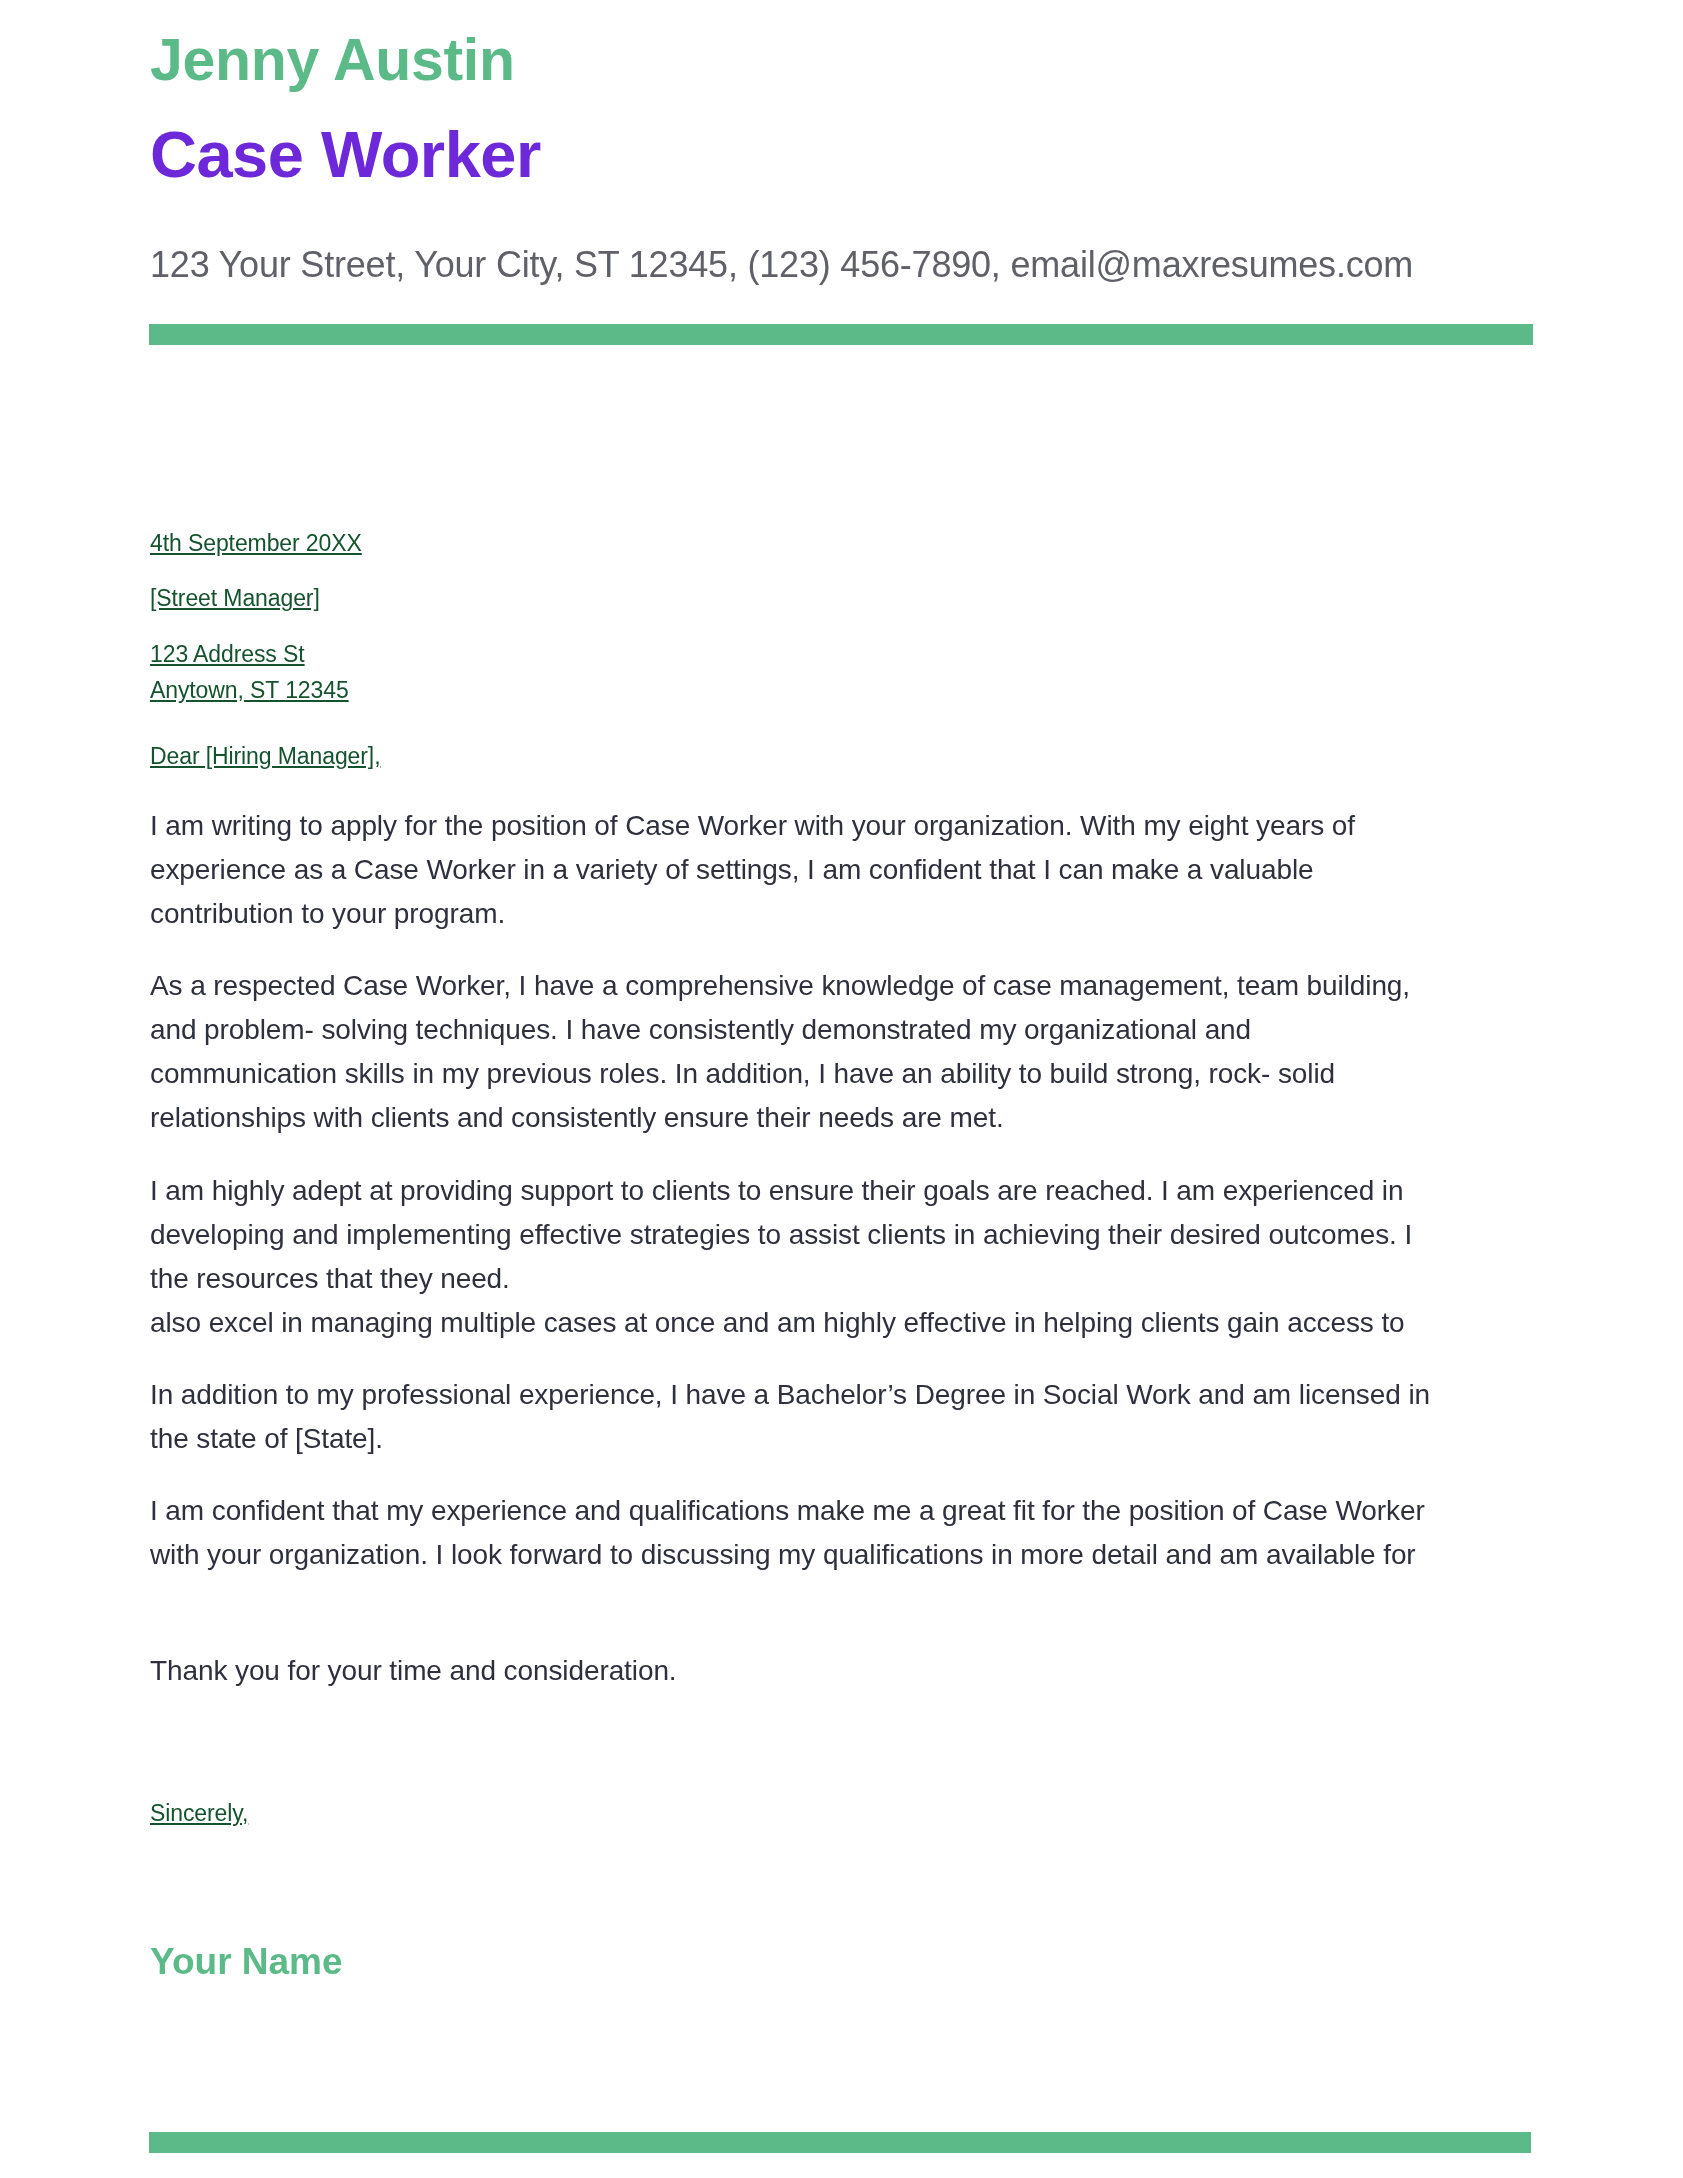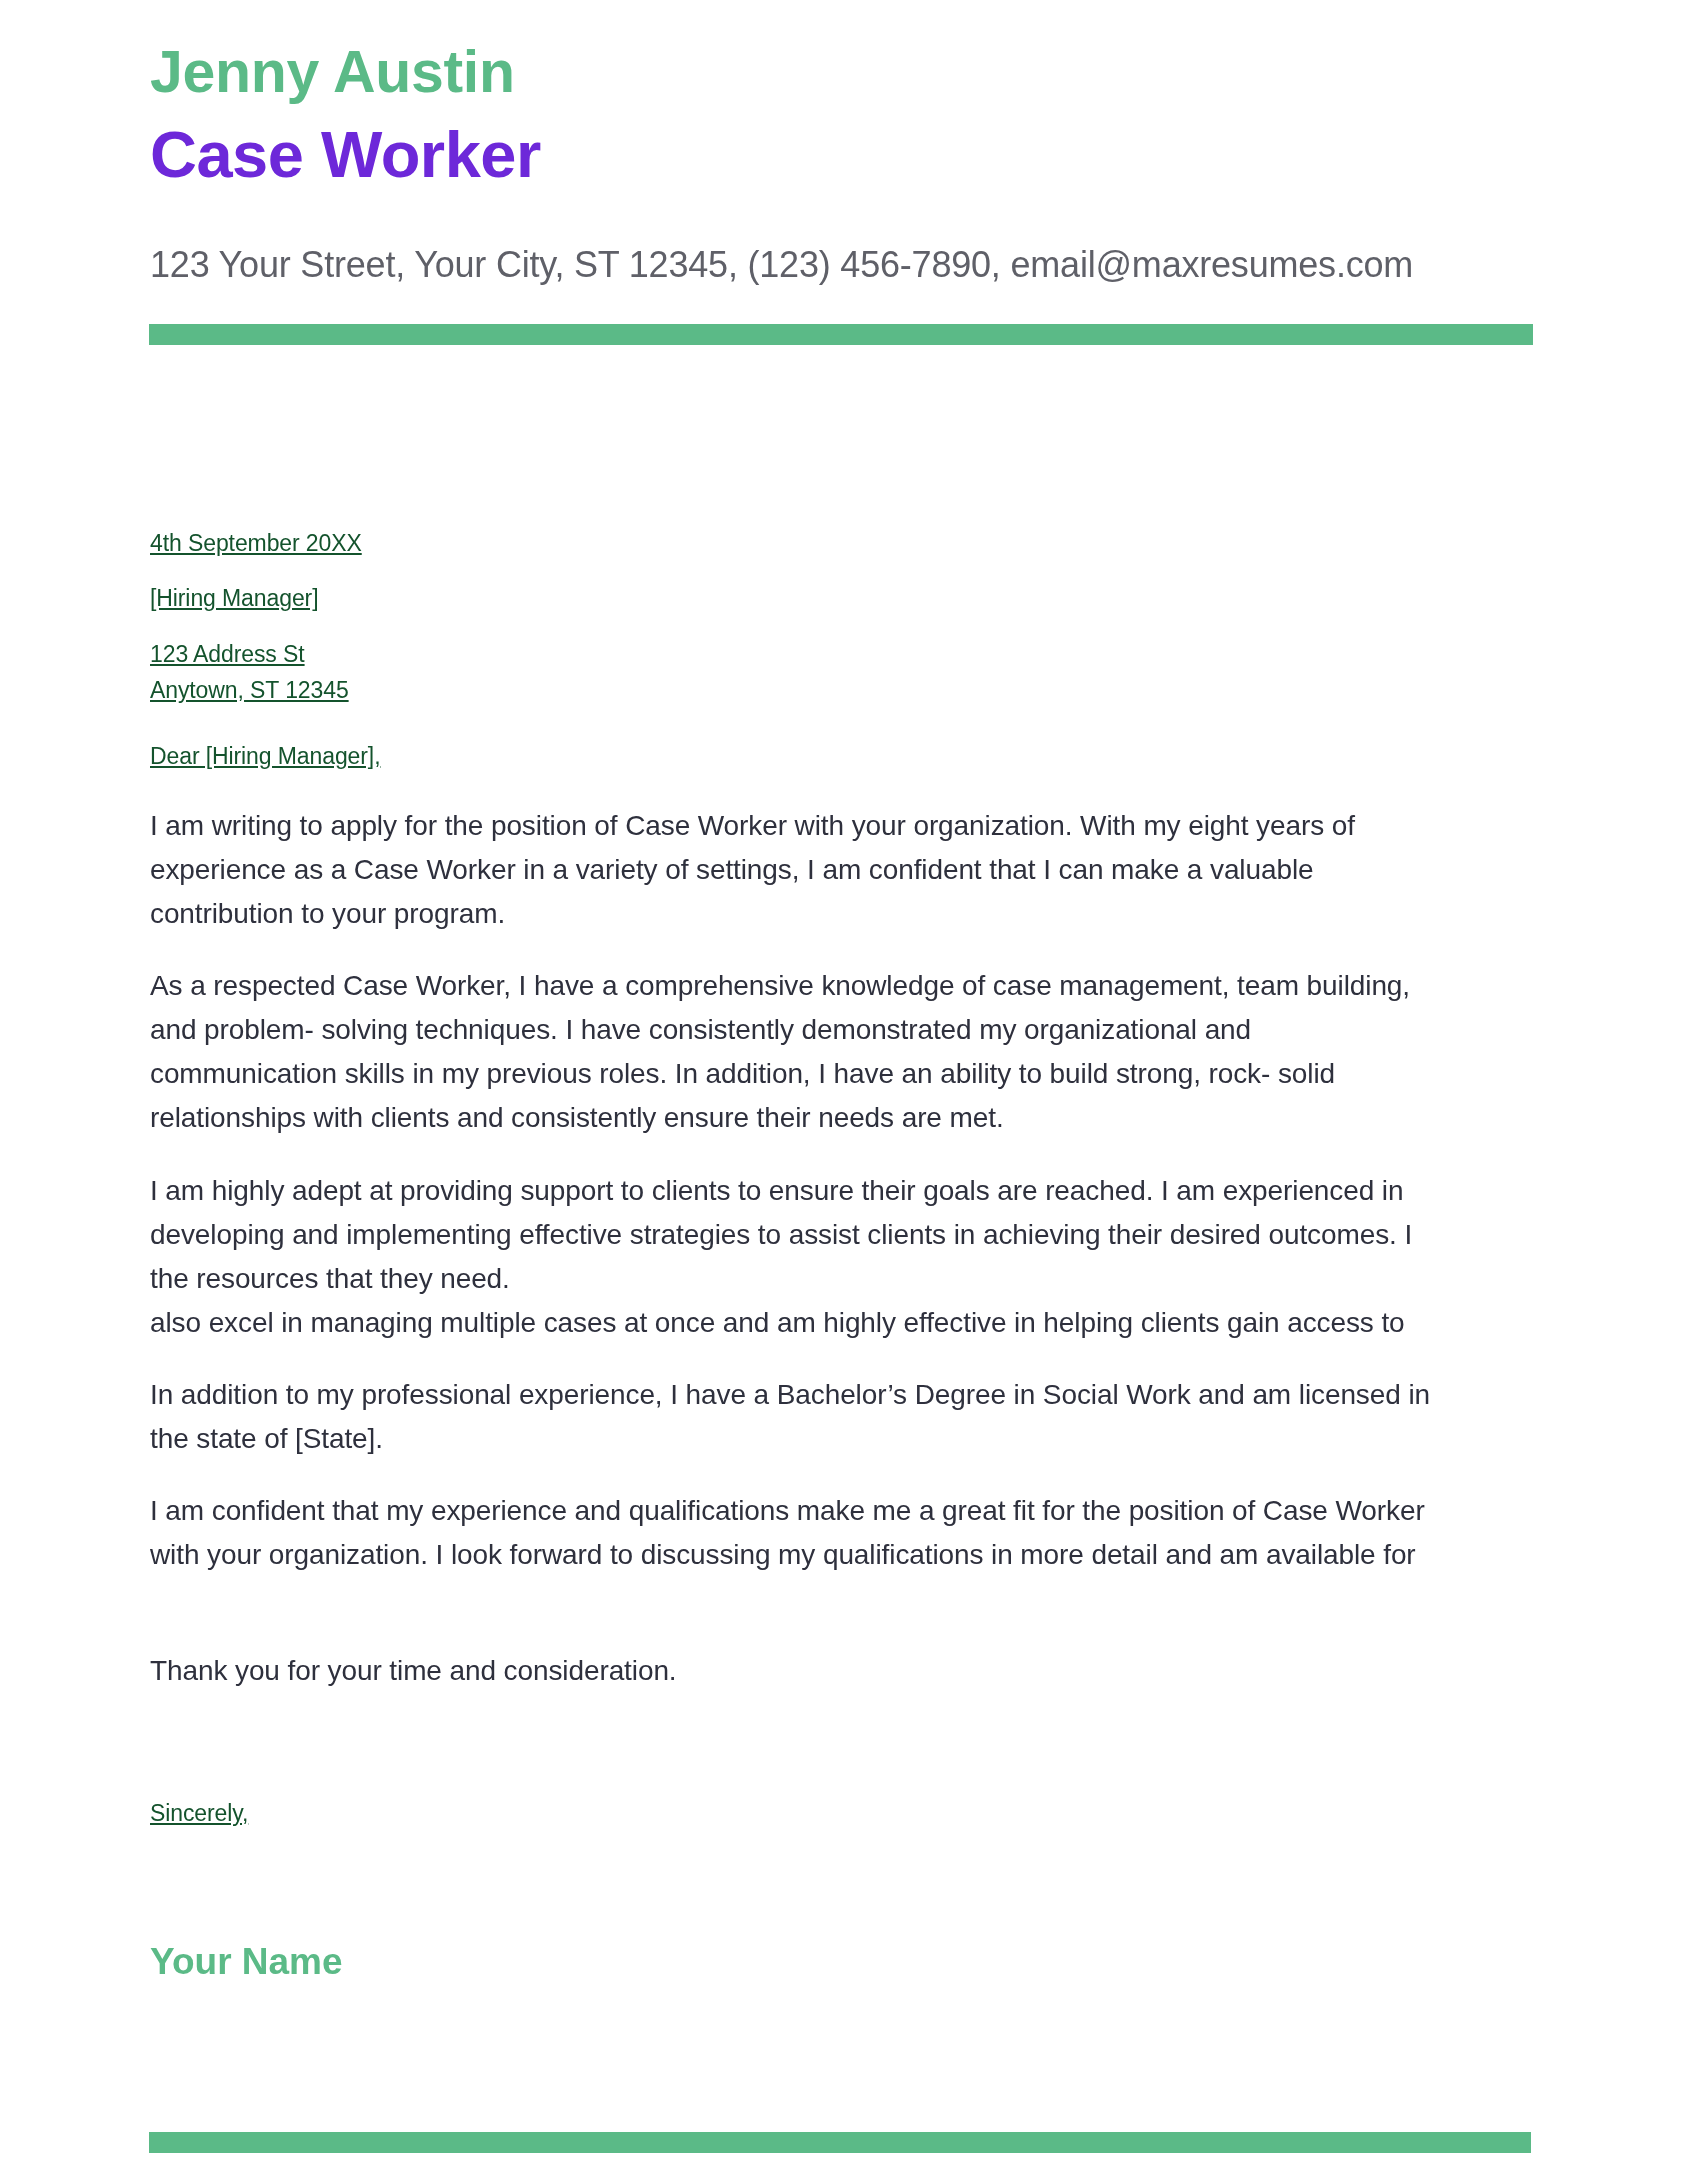--- a/index.html
+++ b/index.html
@@ -16,21 +16,20 @@
     }
     .abs { position: absolute; left: 150px; white-space: nowrap; }
 
     .name {
       top: 26px;
       font-size: 59px;
       font-weight: bold;
       line-height: 69px;
       color: #5bba87;
       letter-spacing: -0.3px;
-      margin-top: 12px;
     }
     .title {
       top: 117px;
       font-size: 65px;
       font-weight: bold;
       line-height: 75px;
       color: #6d28d9;
       letter-spacing: -0.5px;
     }
     .contact {
@@ -84,21 +83,21 @@
 </head>
 <body>
 
 <div class="abs name">Jenny Austin</div>
 <div class="abs title">Case Worker</div>
 <div class="abs contact">123 Your Street, Your City, ST 12345, (123) 456-7890, email@maxresumes.com</div>
 
 <div class="rule rule-top"></div>
 
 <div class="line" style="top:526px">4th September 20XX</div>
-<div class="line" style="top:581px">[Hiring Manager]</div>
+<div class="line" style="top:581px">[Street Manager]</div>
 <div class="line" style="top:637px">123 Address St</div>
 <div class="line" style="top:673px">Anytown, ST 12345</div>
 <div class="line" style="top:739px">Dear [Hiring Manager],</div>
 
 <div class="para" style="top:804px">
   <span class="pl">I am writing to apply for the position of Case Worker with your organization. With my eight years of</span>
   <span class="pl">experience as a Case Worker in a variety of settings, I am confident that I can make a valuable</span>
   <span class="pl">contribution to your program.</span>
 </div>
 

